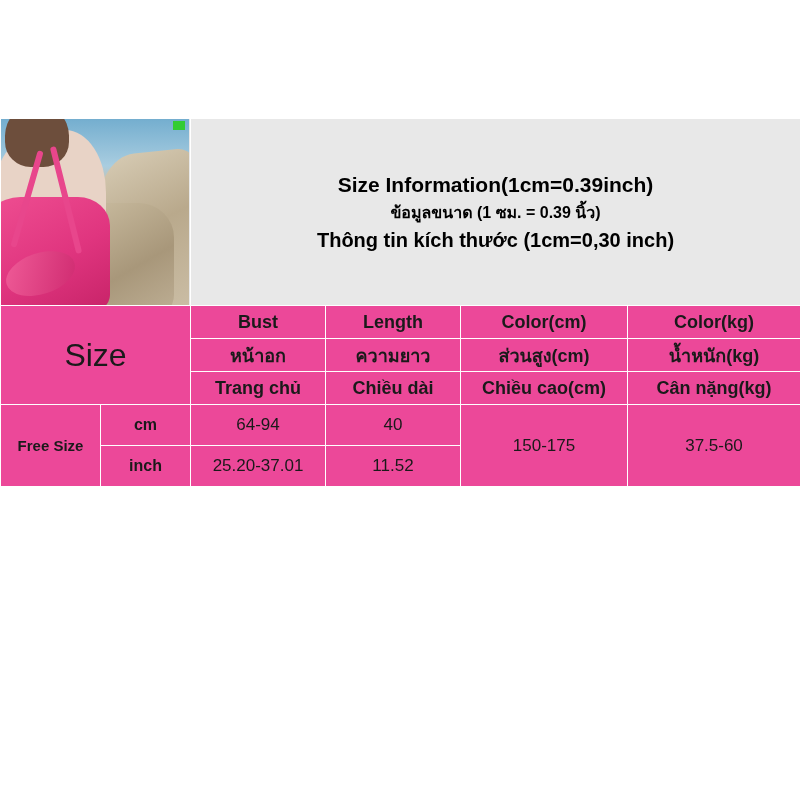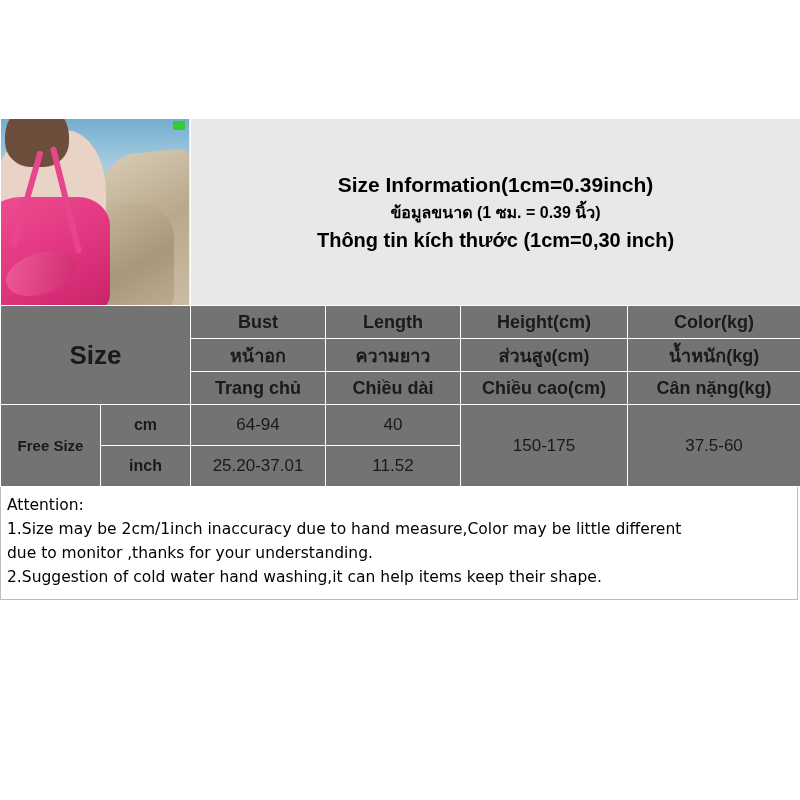--- a/index.html
+++ b/index.html
@@ -20,21 +20,21 @@
     top: 118px;
     width: 800px;
   }
   .size-table {
     width: 800px;
     border-collapse: collapse;
     table-layout: fixed;
   }
   .size-table td {
     border: 1px solid #ffffff;
-    background: #737373;
+    background: #ec4899;
     text-align: center;
     vertical-align: middle;
     padding: 0;
   }
   
   .photo-cell {
     width: 190px;
     padding: 0 !important;
     background: #e8e8e8 !important;
     border: 1px solid #ffffff;
@@ -132,22 +132,22 @@
   }
   .title-block .l2 { font-size: 16px; }
   .title-block .l3 { font-size: 20px; }
 
   .col-label {
     font-size: 18px;
     font-weight: bold;
     height: 32px;
   }
   .row-head-size {
-    font-size: 26px;
-    font-weight: bold;
+    font-size: 32px;
+    font-weight: normal;
     margin-top: 44px;
   }
   .cell-val {
     font-size: 17px;
     margin-left: 40px;
   }
   .cell-unit {
     font-size: 16px;
     font-weight: bold;
   }
@@ -217,21 +217,21 @@
             <div class="l2">ข้อมูลขนาด (1 ซม. = 0.39 นิ้ว)</div>
             <div class="l3">Thông tin kích thước (1cm=0,30 inch)</div>
           </div>
         </td>
       </tr>
 
       <tr>
         <td class="row-head-size" colspan="2" rowspan="3">Size</td>
         <td class="col-label">Bust</td>
         <td class="col-label">Length</td>
-        <td class="col-label">Height(cm)</td>
+        <td class="col-label">Color(cm)</td>
         <td class="col-label">Color(kg)</td>
       </tr>
 
       <tr>
         <td class="col-label">หน้าอก</td>
         <td class="col-label">ความยาว</td>
         <td class="col-label">ส่วนสูง(cm)</td>
         <td class="col-label">น้ำหนัก(kg)</td>
       </tr>
 
@@ -252,20 +252,14 @@
       </tr>
 
       <tr>
         <td class="cell-unit" style="height:40px">inch</td>
         <td class="cell-val">25.20-37.01</td>
         <td class="cell-val">11.52</td>
       </tr>
     </tbody>
   </table>
 
-  <div class="attention">
-    <p>Attention:</p>
-    <p>1.Size may be 2cm/1inch inaccuracy due to hand measure,Color may be little different</p>
-    <p>due to monitor ,thanks for your understanding.</p>
-    <p>2.Suggestion of cold water hand washing,it can help items keep their shape.</p>
-  </div>
 
 </div>
 
 </body></html>

